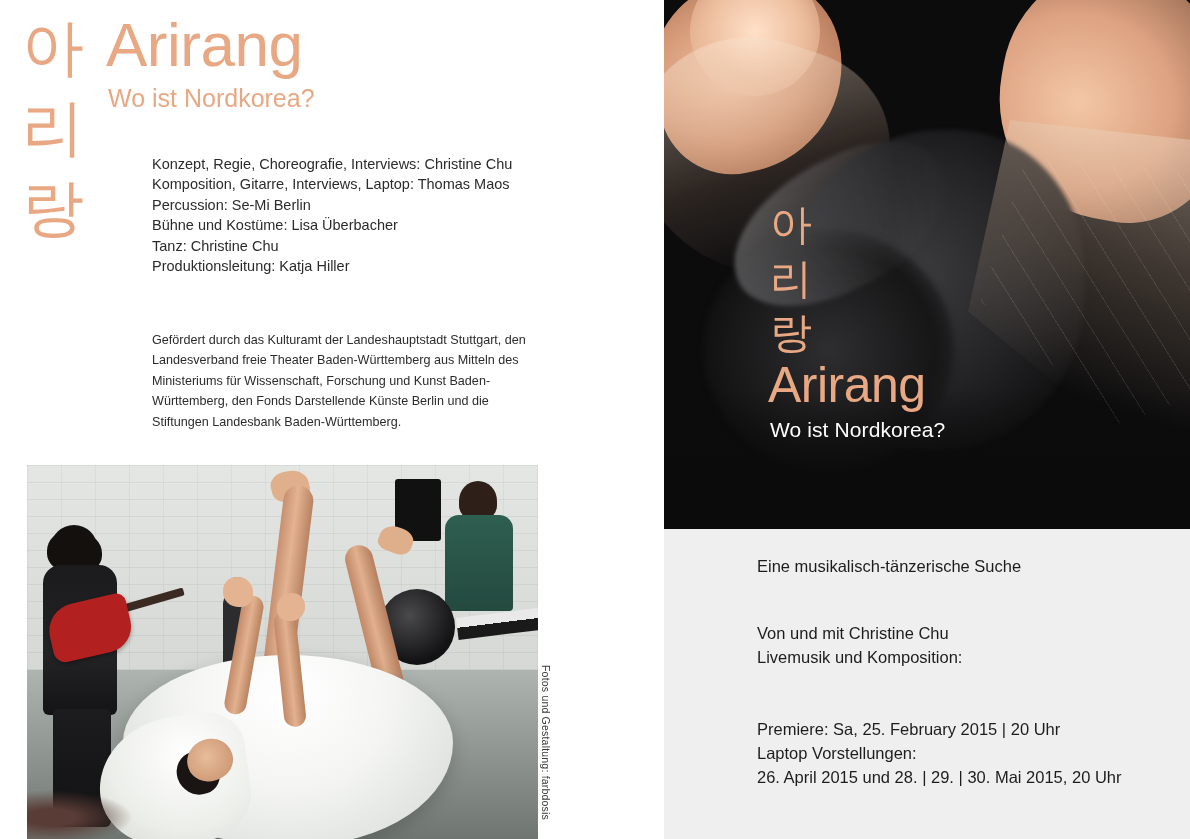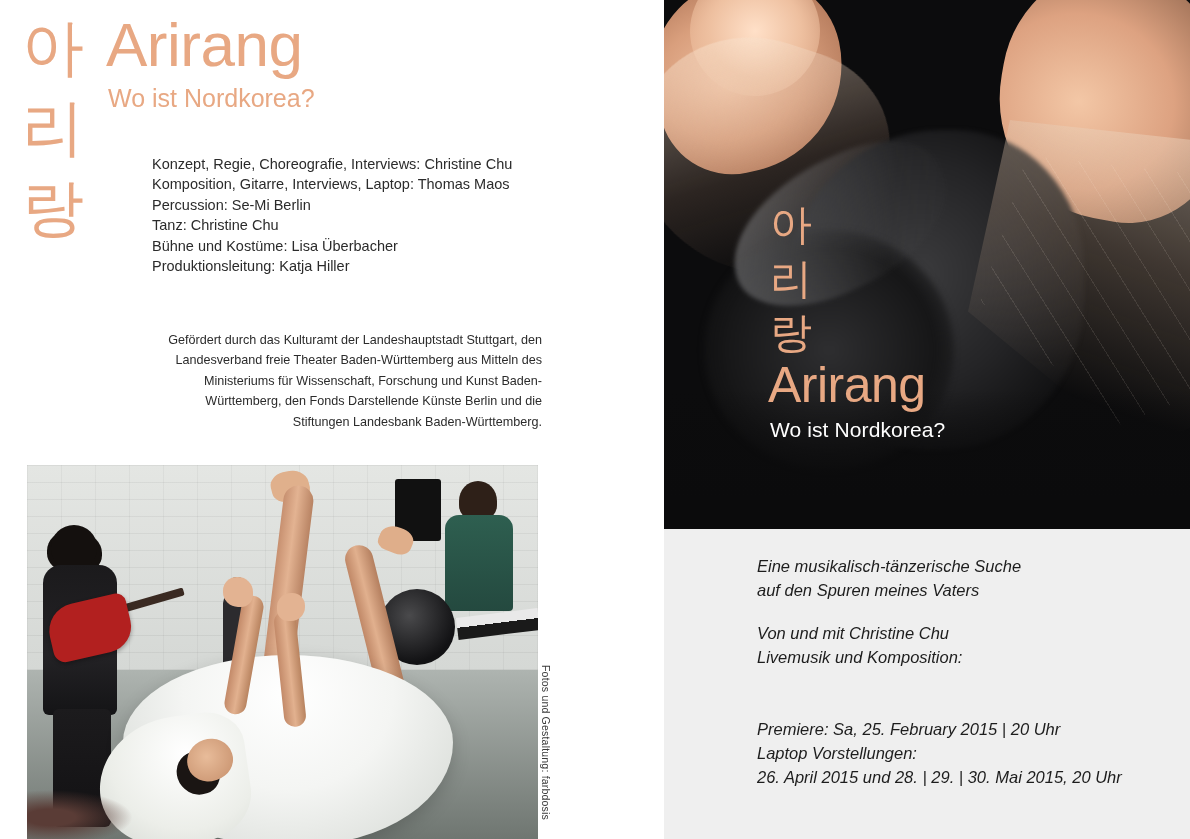--- a/index.html
+++ b/index.html
@@ -77,21 +77,20 @@
   .credits div { white-space: nowrap; }
 
   .funding {
     position: absolute;
     left: 152px;
     top: 330px;
     width: 390px;
     font-size: 12.6px;
     line-height: 20.4px;
     color: #2b2b2b;
-    text-align: right;
   }
 
   
   .photo-wrap {
     position: absolute;
     left: 27px;
     top: 465px;
     width: 511px;
     height: 374px;
     overflow: hidden;
@@ -379,21 +378,21 @@
     background: #efefef;
   }
   .info-block {
     position: absolute;
     left: 93px;
     width: 420px;
     font-size: 16.5px;
     line-height: 24px;
     color: #1d1d1d;
   }
-  .info-block div { white-space: nowrap; font-style: italic; }
+  .info-block div { white-space: nowrap; }
   #info-1 { top: 25px; }
   #info-2 { top: 92px; }
   #info-3 { top: 188px; }
 </style>
 </head>
 <body>
 
 <div class="page">
 
   <div class="left-panel">
@@ -404,22 +403,22 @@
       <div>랑</div>
     </div>
 
     <div class="title-main">Arirang</div>
     <div class="title-sub">Wo ist Nordkorea?</div>
 
     <div class="credits">
       <div>Konzept, Regie, Choreografie, Interviews: Christine Chu</div>
       <div>Komposition, Gitarre, Interviews, Laptop: Thomas Maos</div>
       <div>Percussion: Se-Mi Berlin</div>
+      <div>Bühne und Kostüme: Lisa Überbacher</div>
       <div>Tanz: Christine Chu</div>
-      <div>Bühne und Kostüme: Lisa Überbacher</div>
       <div>Produktionsleitung: Katja Hiller</div>
     </div>
 
     <div class="funding">Gefördert durch das Kulturamt der Landeshauptstadt Stuttgart, den Landesverband freie Theater Baden-Württemberg aus Mitteln des Ministeriums für Wissenschaft, Forschung und Kunst Baden-Württemberg, den Fonds Darstellende Künste Berlin und die Stiftungen Landesbank Baden-Württemberg.</div>
 
     <div class="photo-wrap">
       <div class="photo">
         <div class="wall"></div>
         <div class="floor"></div>
         <div class="speaker"></div>
@@ -474,21 +473,20 @@
         <div>랑</div>
       </div>
 
       <div class="poster-title">Arirang</div>
       <div class="poster-subtitle">Wo ist Nordkorea?</div>
     </div>
 
     <div class="info">
       <div class="info-block" id="info-1">
         <div>Eine musikalisch-tänzerische Suche</div>
-        <div>auf den Spuren meines Vaters</div>
       </div>
       <div class="info-block" id="info-2">
         <div>Von und mit Christine Chu</div>
         <div>Livemusik und Komposition:</div>
       </div>
       <div class="info-block" id="info-3">
         <div>Premiere: Sa, 25. February 2015 | 20 Uhr</div>
         <div>Laptop Vorstellungen:</div>
         <div>26. April 2015 und 28. | 29. | 30. Mai 2015, 20 Uhr</div>
       </div>

